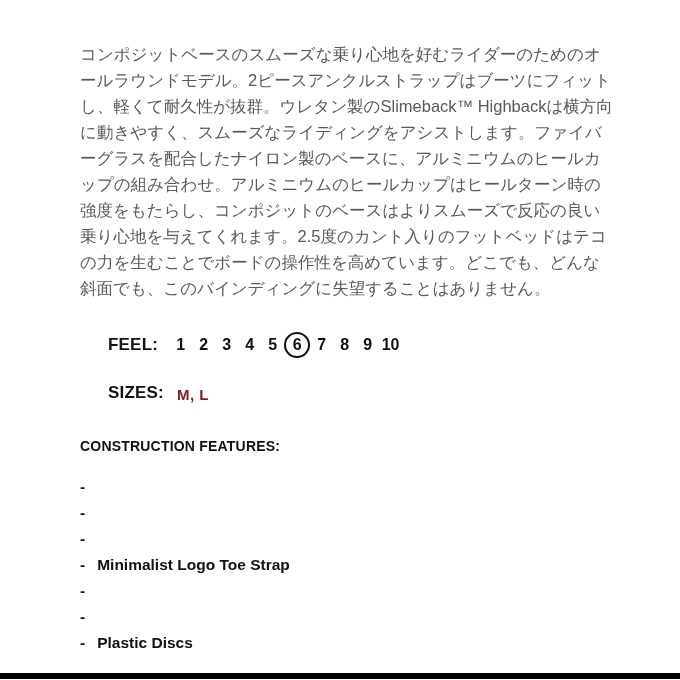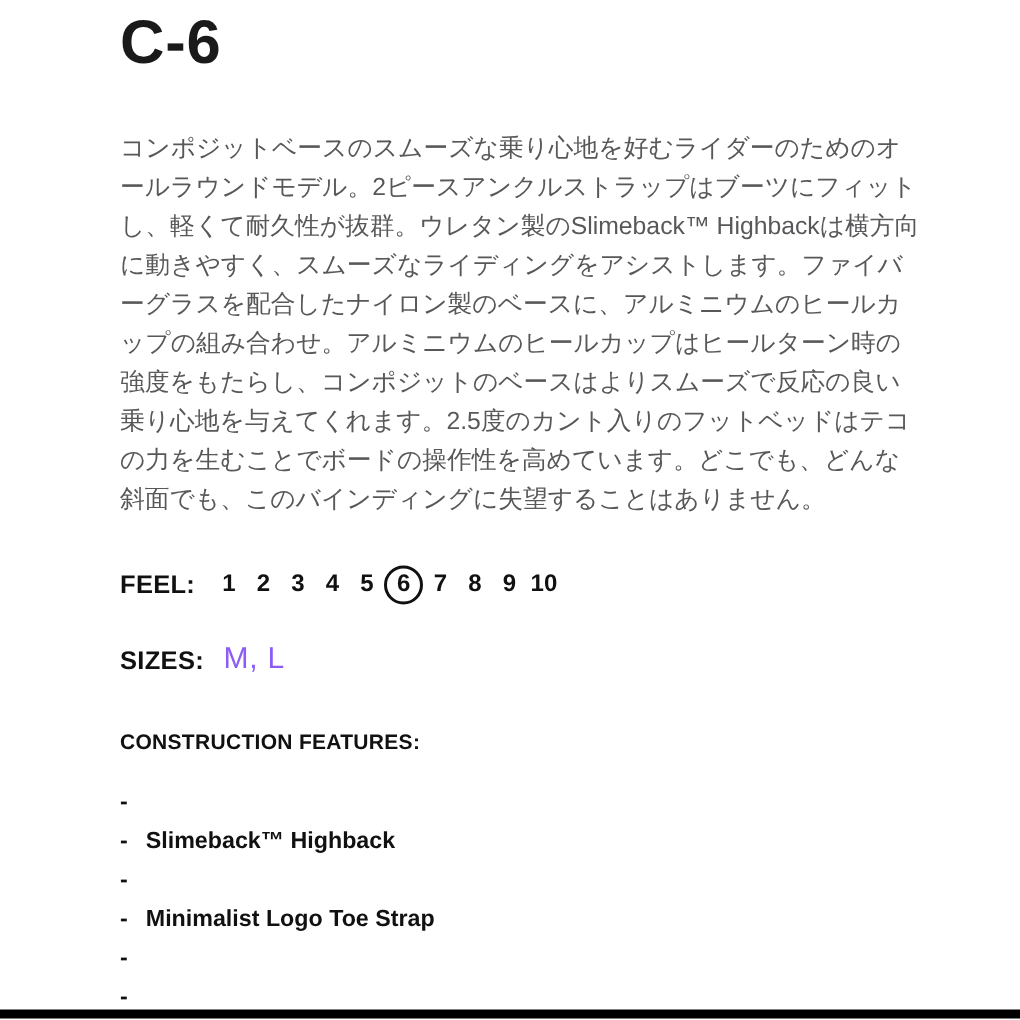--- a/index.html
+++ b/index.html
@@ -34,20 +34,21 @@
     margin: 35px 0 0 0;
     font-size: 16.5px;
     line-height: 26px;
     color: #58585b;
     text-align: left;
     word-break: break-all;
   }
   .row {
     display: flex;
     align-items: center;
+    margin-left: 28px;
   }
   .feel-row {
     margin-top: 31px;
     height: 26px;
   }
   .label {
     font-weight: bold;
     font-size: 17px;
     color: #111111;
     letter-spacing: 0.2px;
@@ -72,24 +73,24 @@
     border: 2px solid #111111;
     border-radius: 50%;
     box-sizing: border-box;
   }
   .sizes-row {
     margin-top: 25px;
     align-items: flex-end;
   }
   .sizes-value {
     margin-left: 13px;
-    font-weight: normal;
-    font-size: 20px;
+    font-weight: bold;
+    font-size: 15px;
     letter-spacing: 0.5px;
-    color: #8b5cf6;
+    color: #7f1d1d;
   }
   .construction-heading {
     margin: 35px 0 0 0;
     font-size: 14px;
     font-weight: bold;
     color: #111111;
     letter-spacing: 0.2px;
   }
   .features-list {
     list-style: none;
@@ -116,21 +117,20 @@
     width: 680px;
     height: 6px;
     background: #000000;
   }
 </style>
 </head>
 <body>
 
 <div class="page">
 
-  <h1 class="product-title">C-6</h1>
 
   <p class="description">コンポジットベースのスムーズな乗り心地を好むライダーのためのオールラウンドモデル。2ピースアンクルストラップはブーツにフィットし、軽くて耐久性が抜群。ウレタン製のSlimeback™ Highbackは横方向に動きやすく、スムーズなライディングをアシストします。ファイバーグラスを配合したナイロン製のベースに、アルミニウムのヒールカップの組み合わせ。アルミニウムのヒールカップはヒールターン時の強度をもたらし、コンポジットのベースはよりスムーズで反応の良い乗り心地を与えてくれます。2.5度のカント入りのフットベッドはテコの力を生むことでボードの操作性を高めています。どこでも、どんな斜面でも、このバインディングに失望することはありません。</p>
 
   <div class="row feel-row">
     <span class="label">FEEL:</span>
     <div class="feel-nums" id="feel-nums">
         <span class="feel-num">1</span>
         <span class="feel-num">2</span>
         <span class="feel-num">3</span>
         <span class="feel-num">4</span>
@@ -149,21 +149,20 @@
   </div>
 
   <h2 class="construction-heading">CONSTRUCTION FEATURES:</h2>
 
   <ul class="features-list" id="features-list">
       <li>
         <span class="dash">-</span>
       </li>
       <li>
         <span class="dash">-</span>
-        <span>Slimeback™ Highback</span>
       </li>
       <li>
         <span class="dash">-</span>
       </li>
       <li>
         <span class="dash">-</span>
         <span>Minimalist Logo Toe Strap</span>
       </li>
       <li>
         <span class="dash">-</span>

